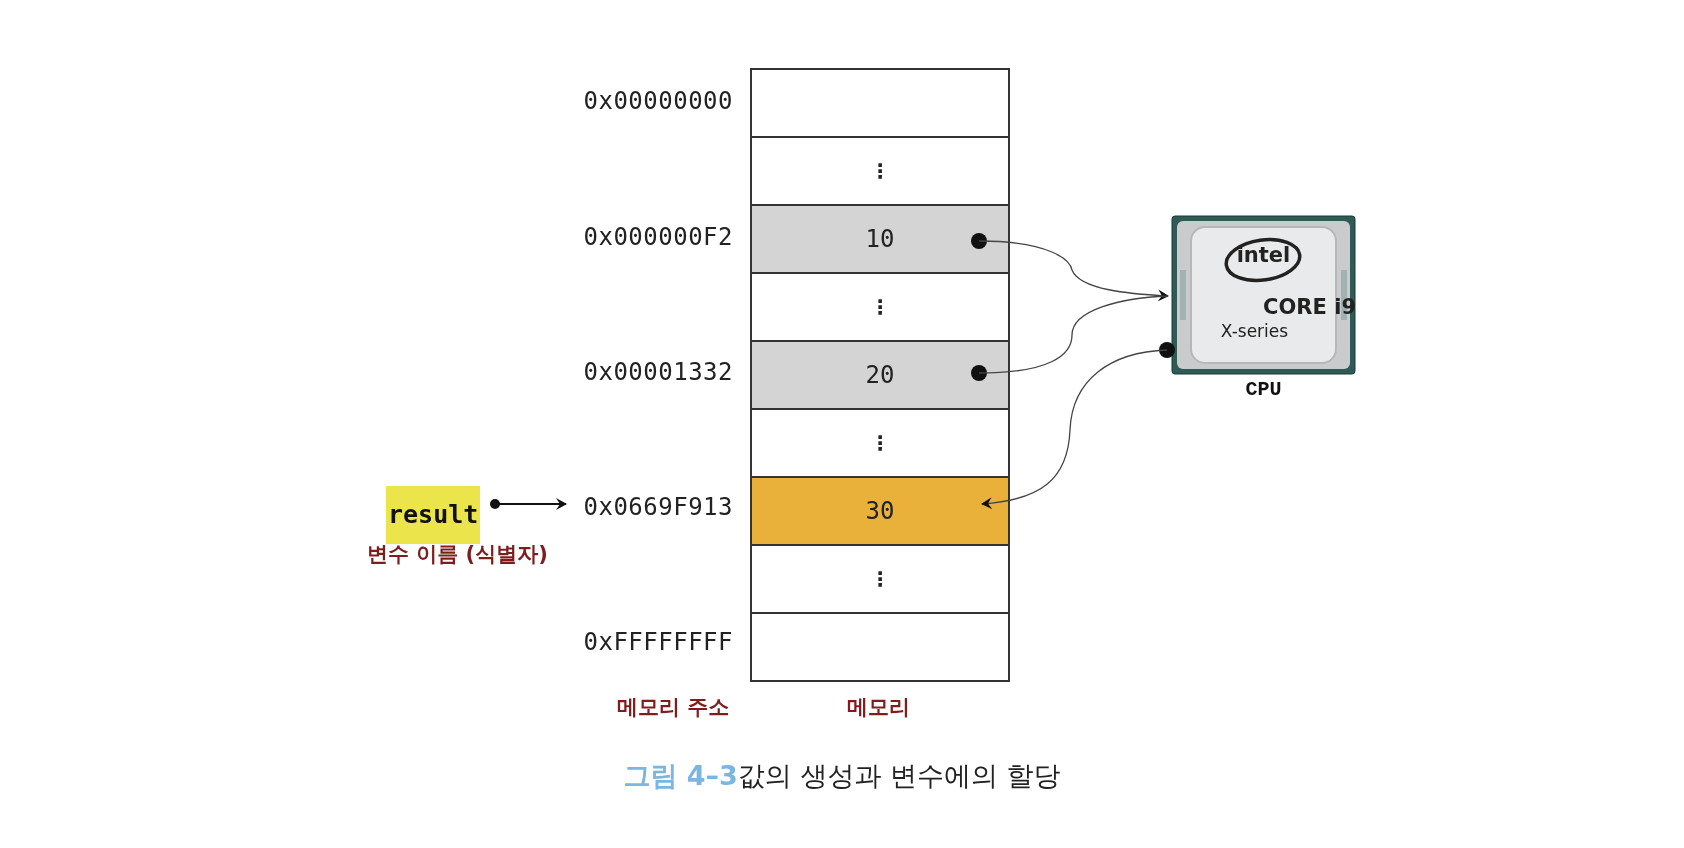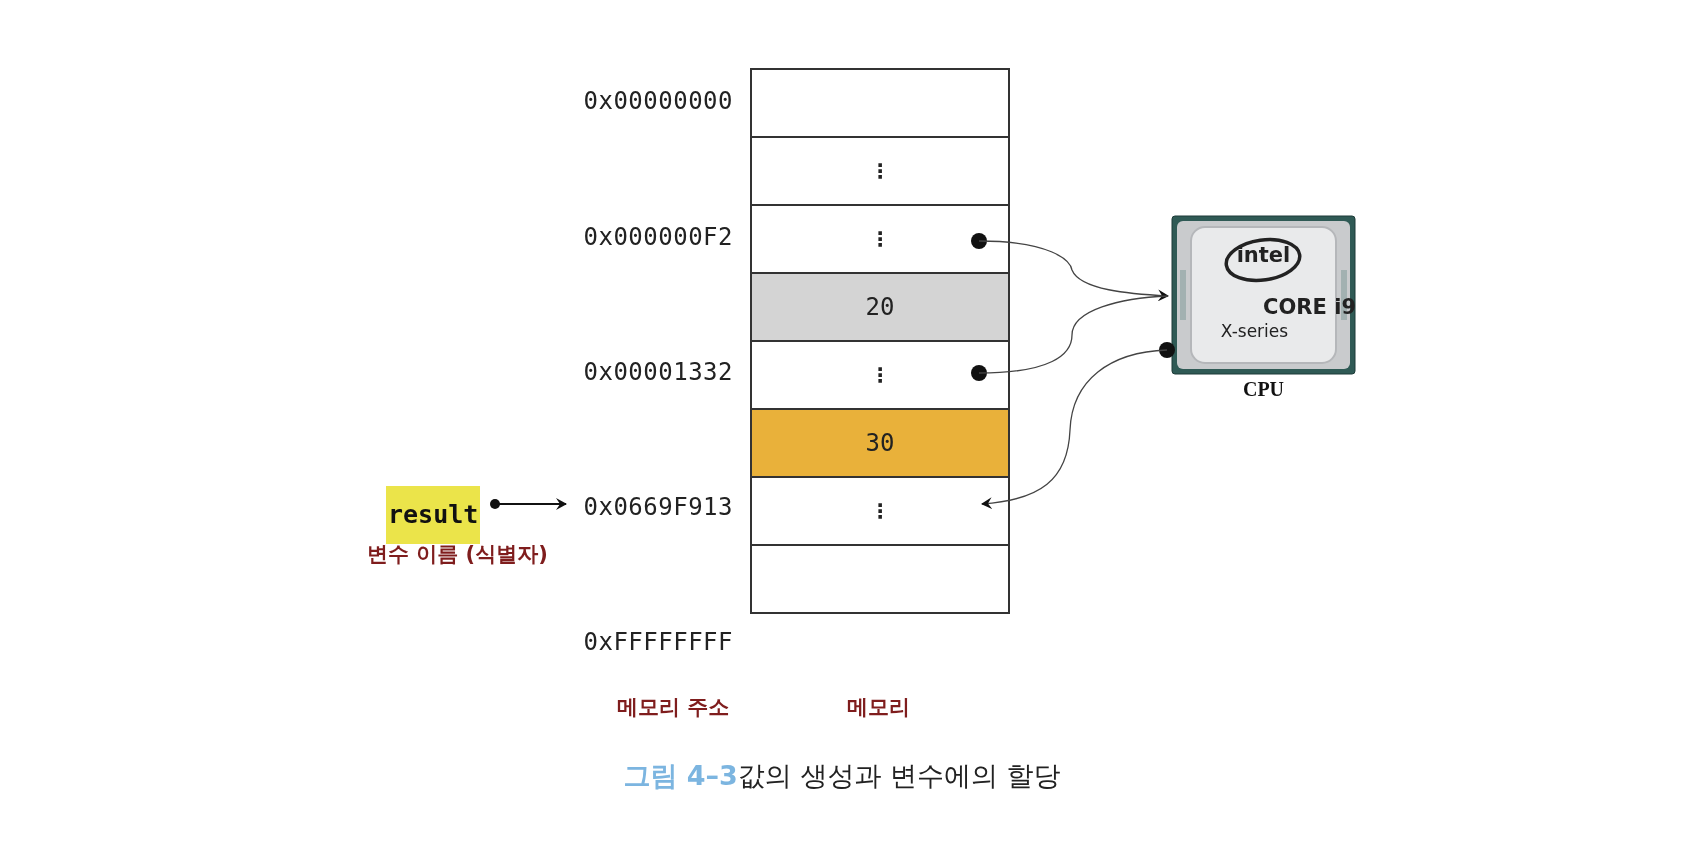--- a/index.html
+++ b/index.html
@@ -11,37 +11,40 @@
   .cell:last-child{border-bottom:none;}
   .cell.gray{background:#d4d4d4;}
   .cell.gold{background:#e9b13a;text-align:center;}
   .vdots{font-size:20px;font-weight:bold;line-height:1;}
   .label{position:absolute;font-weight:bold;font-size:21px;color:#7f1d1d;white-space:nowrap;margin-left:11px;}
   .result{position:absolute;left:386px;top:486px;background:#ebe44a;font-weight:bold;font-size:25px;padding:12px 2px;line-height:34px;color:#111;}
   .caption{position:absolute;top:758px;left:0;width:1684px;text-align:center;font-size:27px;color:#222;}
   .caption .num{color:#7cb5e0;font-weight:bold;margin-right:0;}
   svg.ov{position:absolute;left:0;top:0;}
   .cpu{position:absolute;left:1171px;top:215px;width:185px;height:160px;}
-  .cpu-label{position:absolute;left:1171px;top:378px;width:185px;text-align:center;font-family:Liberation Serif, serif;font-weight:bold;font-size:20px;color:#111;}
+  .cpu-label{position:absolute;left:1171px;top:378px;width:185px;text-align:center;font-family:Liberation Mono, monospace;font-weight:bold;font-size:20px;color:#111;}
 </style>
 </head>
 <body>
 
 <div class="addr mono" style="top:68px">0x00000000</div>
 <div class="addr mono" style="top:204px">0x000000F2</div>
 <div class="addr mono" style="top:339px">0x00001332</div>
 <div class="addr mono" style="top:474px">0x0669F913</div>
 <div class="addr mono" style="top:609px">0xFFFFFFFF</div>
 
 <div class="mem">
   <div class="cell">
       <span class="mono"></span>
     </div>
   <div class="cell">
       <span class="vdots">⋮</span>
+    </div>
+  <div class="cell gray">
+      <span class="mono">10</span>
     </div>
   <div class="cell">
       <span class="vdots">⋮</span>
     </div>
   <div class="cell gray">
       <span class="mono">20</span>
     </div>
   <div class="cell">
       <span class="vdots">⋮</span>
     </div>

